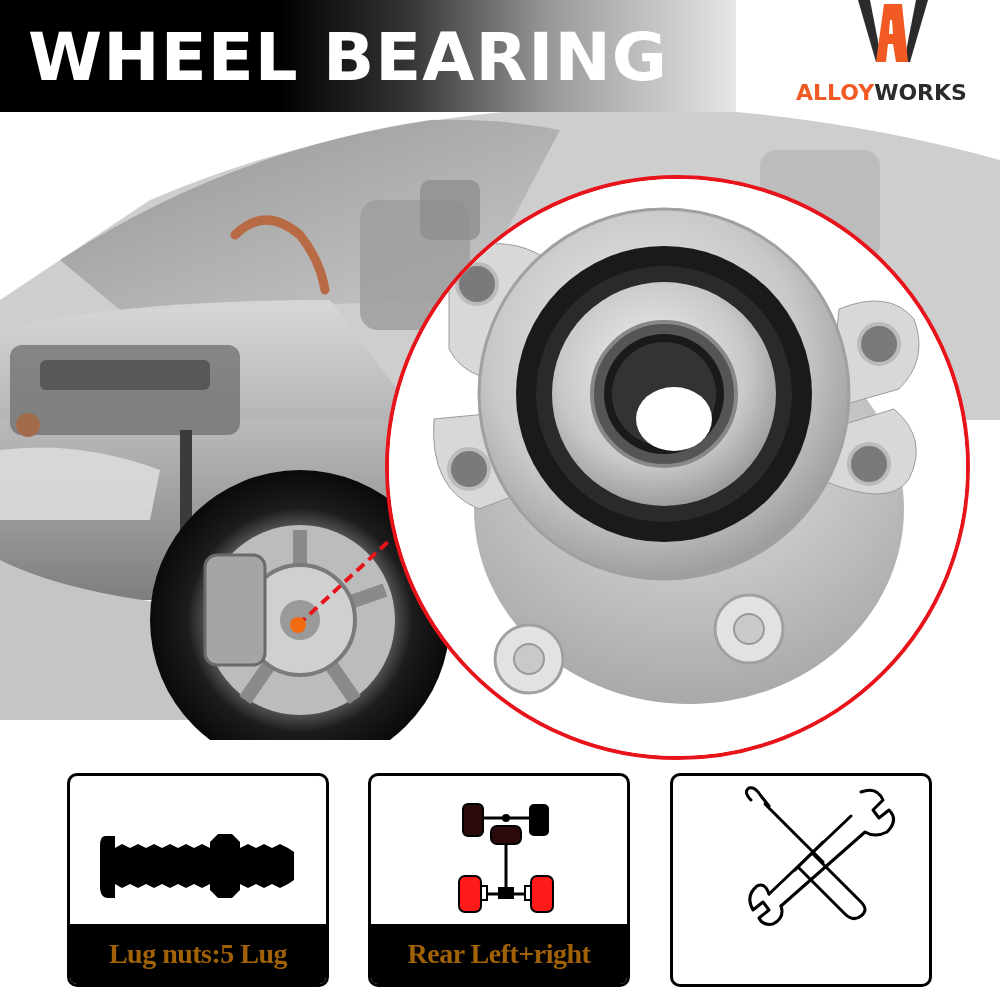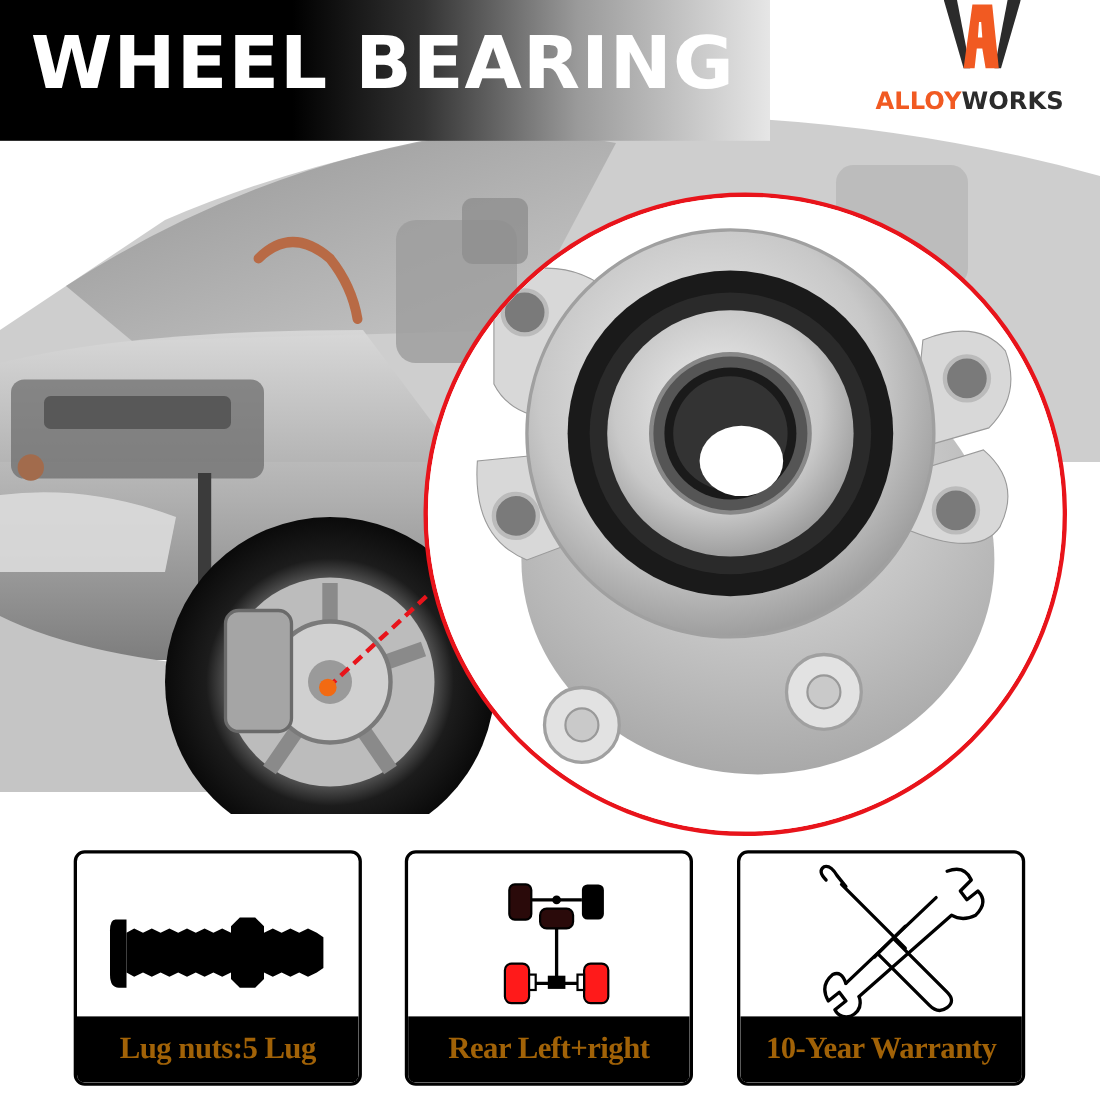--- a/index.html
+++ b/index.html
@@ -1,19 +1,19 @@
 <!DOCTYPE html>
 <html><head>
   <meta charset="utf-8">
   <style>
     html, body { margin:0; padding:0; }
     body { width:1000px; height:1000px; position:relative; overflow:hidden; background:#ffffff; font-family:"Liberation Sans", sans-serif; }
 
-    .banner { position:absolute; left:0; top:0; width:700px; height:128px;
-      background:linear-gradient(90deg,#000 0%,#000 38%,#333 55%,#9a9a9a 75%,#e6e6e6 100%); }
+    .banner { position:absolute; left:0; top:0; width:700px; height:112px;
+      background:linear-gradient(90deg,#000 0%,#000 38%,#333 55%,#9a9a9a 75%,#e6e6e6 100%);padding-left:36px; }
     .banner-title { position:absolute; left:28px; top:18px; font-family:"DejaVu Sans", sans-serif; font-weight:bold;
       font-size:66px; letter-spacing:1px; color:#ffffff; line-height:80px; transform:scaleX(1.02); transform-origin:left; }
     .logo-mark { position:absolute; left:880px; top:0; }
     .logo-text { position:absolute; left:796px; top:78px; font-family:"DejaVu Sans", sans-serif; font-weight:bold; font-size:22px; letter-spacing:0px; line-height:30px; }
     .logo-text .alloy { color:#f15a22; }
     .logo-text .works { color:#2b2b2b; }
 
     .car-scene { position:absolute; left:0; top:100px; width:1000px; height:640px; overflow:hidden; }
 
     .bearing-circle { position:absolute; left:385px; top:175px; width:585px; height:585px; border-radius:50%;
@@ -204,14 +204,13 @@
         <line x1="92" y1="28" x2="150" y2="86"></line>
         <path d="M140 78 L188 126 Q196 134 188 140 Q180 146 172 138 L126 92"></path>
 
         <path d="M188 16 Q204 10 210 24 L200 34 L206 42 L216 34 Q226 44 214 56 Q202 62 192 56 L108 130"></path>
         <path d="M178 40 L96 118"></path>
         <path d="M108 130 Q112 142 100 148 Q90 150 86 142 L96 134 L90 126 L80 134 Q72 120 84 110 Q92 106 96 118"></path>
         <line x1="150" y1="66" x2="122" y2="94"></line>
       </g>
     </svg>
   </div>
-  <div class="label-bar">10-Year Warranty</div>
 </div>
 
 </body></html>

